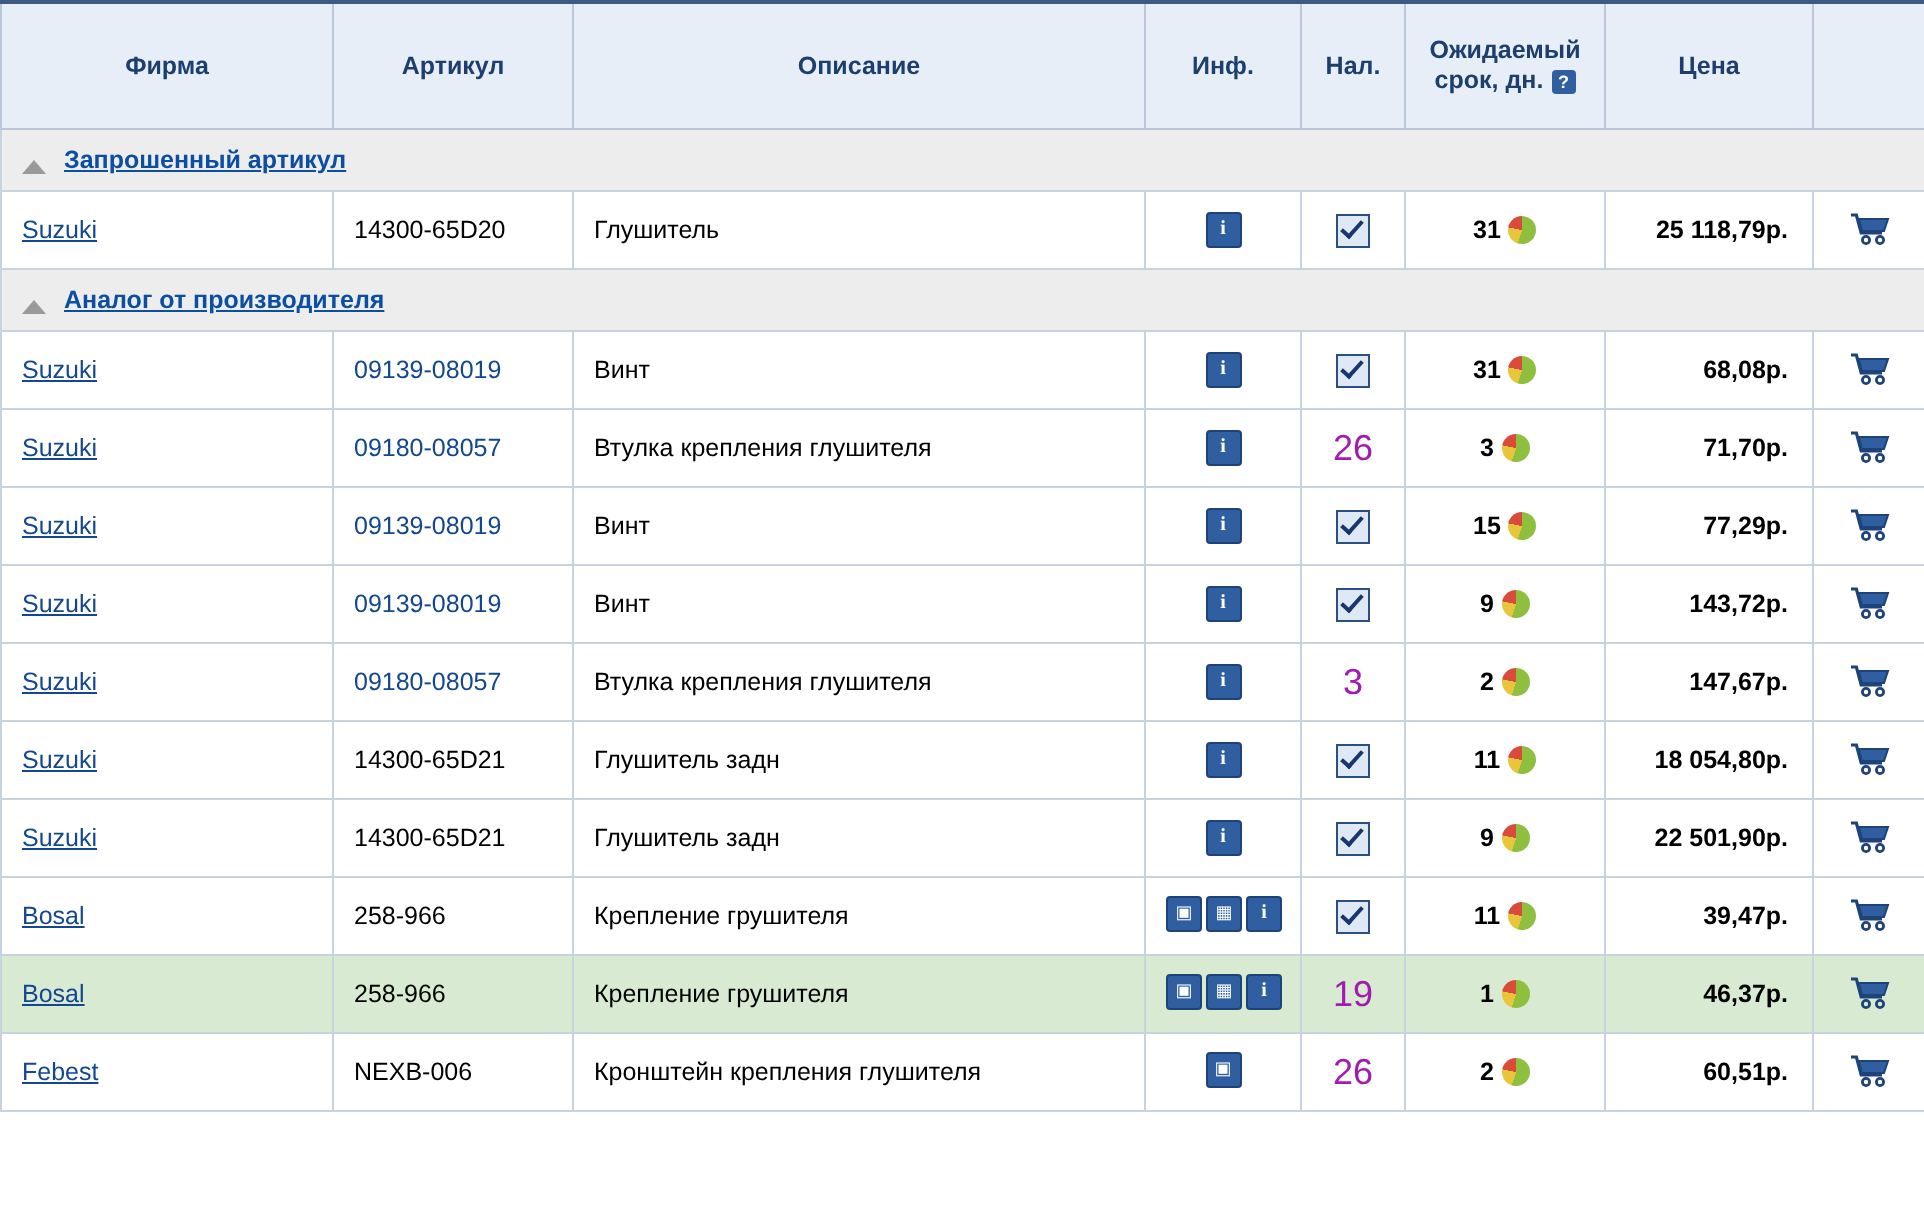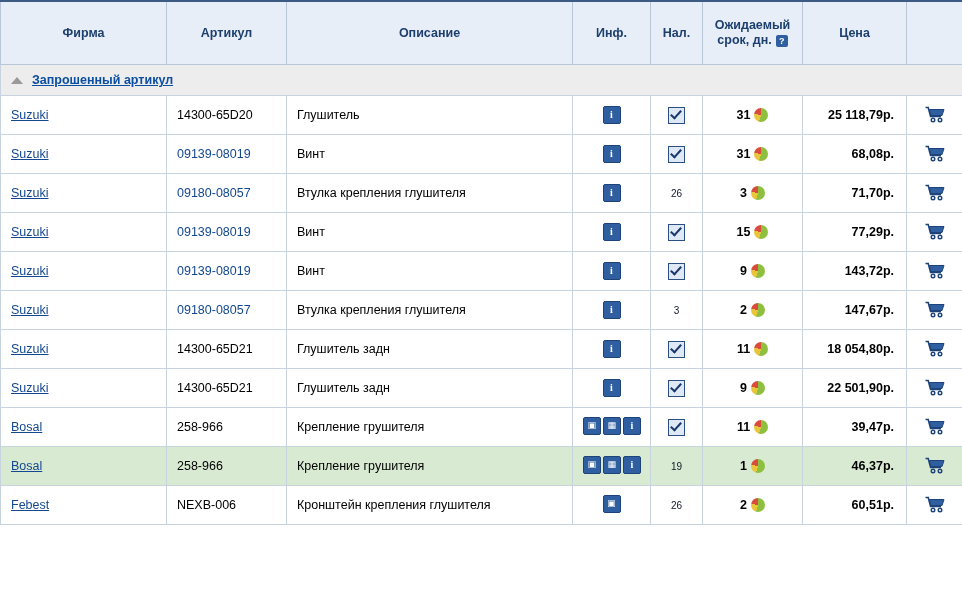--- a/index.html
+++ b/index.html
@@ -64,21 +64,21 @@
   tr.group-row td {
     background: #ededed;
     border-left: 1px solid #c8d3e0;
     border-right: 1px solid #c8d3e0;
     border-bottom: 1px solid #c8d3e0;
     height: 30px;
     padding-left: 10px;
   }
   .group-inner {
     display: flex;
-    align-items: center;
+    align-items: flex-end;
     gap: 7px;
   }
   .collapse-tri {
     width: 0; height: 0;
     border-left: 6px solid transparent;
     border-right: 6px solid transparent;
     border-bottom: 7px solid #9a9a9a;
     display: inline-block;
     margin-right: 2px;
   }
@@ -167,21 +167,21 @@
   }
   .chk::after {
     content: "";
     position: absolute;
     left: 4px; top: 0px;
     width: 4px; height: 9px;
     border: solid #19376b;
     border-width: 0 2px 2px 0;
     transform: rotate(42deg);
   }
-  .qty { font-size: 10px; color: #0f172a; }
+  .qty { font-size: 18px; color: #a21caf; }
   .term-wrap {
     display: inline-flex;
     align-items: center;
     gap: 4px;
     justify-content: center;
   }
   .term-num { font-weight: bold; font-size: 12.5px; }
   .pie {
     width: 14px; height: 14px;
     border-radius: 50%;
@@ -252,20 +252,28 @@
               <span class="pie" style="background:conic-gradient(#8fbf3f 0turn 0.55turn, #e8c53a 0.55turn 0.78turn, #d94b3a 0.78turn 1turn)"></span>
             </span></td>
           <td class="price">25 118,79р.</td>
           <td class="cart"><span class="cart-icon"><svg width="20" height="17" viewBox="0 0 20 17">
                 <path d="M0.5 1.5 H3.2 L5.6 10.5 H16" stroke="#1d4378" stroke-width="1.6" fill="none"></path>
                 <path d="M4.4 3.5 H19 L17 9.5 H5.9 Z" fill="#2f5fa0" stroke="#1d4378" stroke-width="1"></path>
                 <circle cx="8" cy="14" r="1.8" fill="none" stroke="#1d4378" stroke-width="1.4"></circle>
                 <circle cx="15" cy="14" r="1.8" fill="none" stroke="#1d4378" stroke-width="1.4"></circle>
               </svg></span></td>
         </tr>
+        <tr class="group-row">
+          <td colspan="8">
+            <span class="group-inner">
+              <span class="collapse-tri"></span>
+              <span class="group-title">Аналог от производителя</span>
+            </span>
+          </td>
+        </tr>
         <tr>
           <td><span class="brand-link">Suzuki</span></td>
           <td class="art">09139-08019</td>
           <td class="desc">Винт</td>
           <td class="inf"><span class="icon-group">
               <span class="info-icon">i</span>
             </span></td>
           <td class="nal"><span class="chk"></span></td>
           <td class="term"><span class="term-wrap">
               <span class="term-num">31</span>

